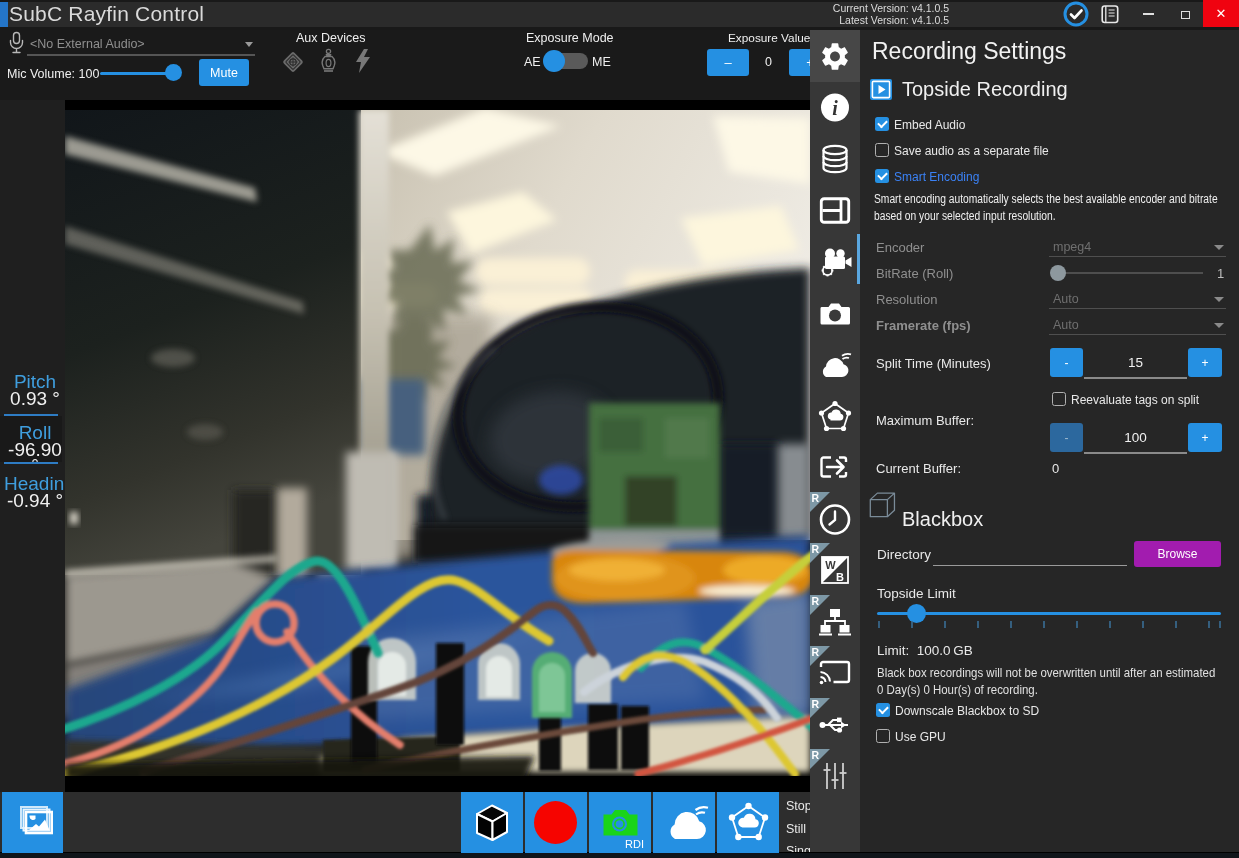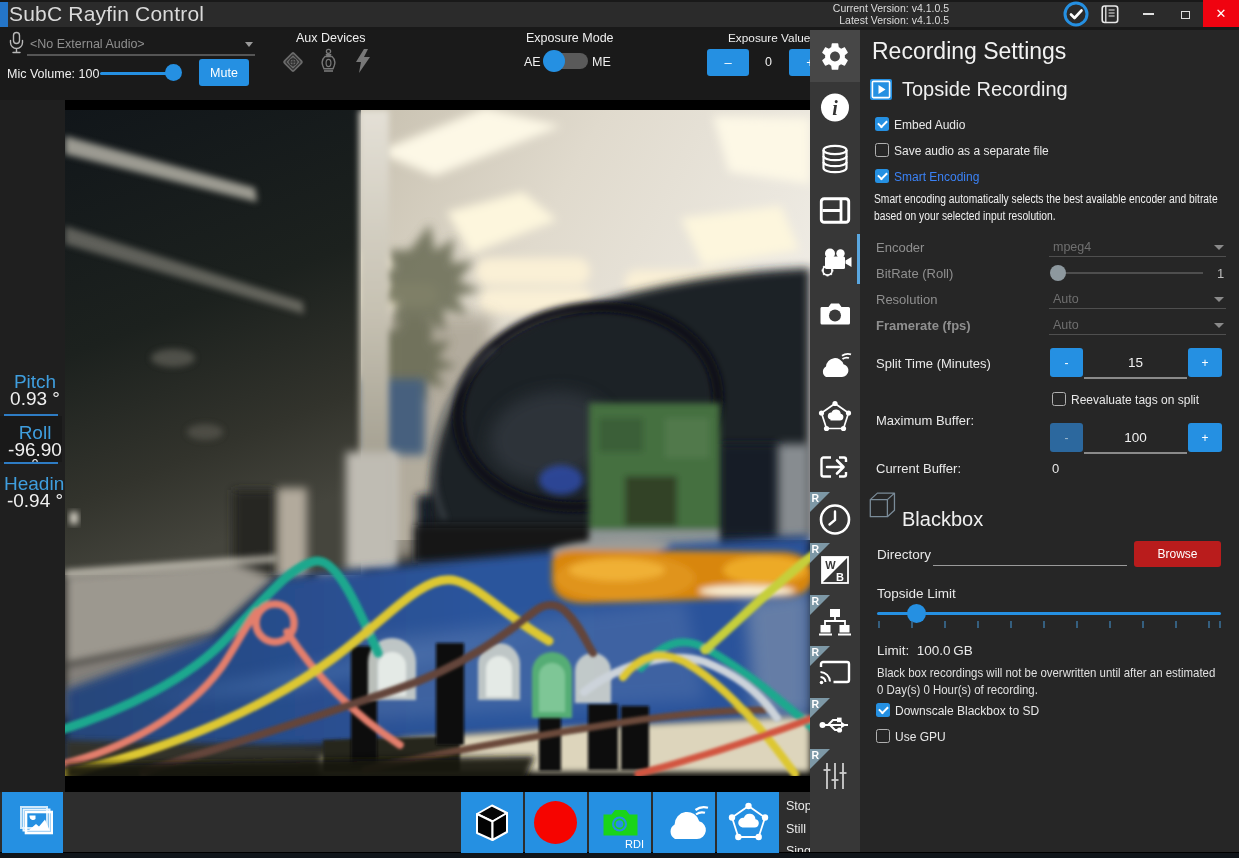--- a/index.html
+++ b/index.html
@@ -511,21 +511,21 @@
 <svg class="abs" style="left:866px;top:489px;" width="31" height="33" viewBox="0 0 26 28">
  <g fill="none" stroke="#7a8b98" stroke-width="1.1" stroke-linejoin="round">
   <rect x="3.5" y="9" width="14.5" height="14.5"></rect>
   <path d="M3.5 9 L9.5 3.5 H24 L18 9 M24 3.5 V18 L18 23.5 M24 3.5"></path>
  </g>
 </svg>
 <div class="abs" style="left:902px;top:496px;font-size:20px;color:#f0f0f0;margin-top:12px;">Blackbox</div>
 
 <div class="abs" style="left:877px;top:547px;font-size:13.5px;color:#e8e8e8;">Directory</div>
 <div class="abs" style="left:933px;top:565px;width:194px;height:1.2px;background:#9a9a9a;"></div>
-<div class="abs btn" style="left:1134px;top:541px;width:87px;height:26px;background:#b91c1c;color:#fff;font-size:12px;">Browse</div>
+<div class="abs btn" style="left:1134px;top:541px;width:87px;height:26px;background:#a21caf;color:#fff;font-size:12px;">Browse</div>
 
 <div class="abs" style="left:877px;top:586px;font-size:13.5px;color:#e8e8e8;">Topside Limit</div>
 <div class="abs" style="left:877px;top:612px;width:344px;height:3px;border-radius:2px;background:#2590e2;"></div>
 <div class="abs" style="left:907px;top:604px;width:19px;height:19px;border-radius:50%;background:#2590e2;"></div>
 <svg class="abs" style="left:877px;top:620px;" width="345" height="9" viewBox="0 0 345 9">
  <g stroke="#3a6f96" stroke-width="1.6">
   <line x1="2" y1="1" x2="2" y2="8"></line>
       <line x1="35" y1="1" x2="35" y2="8"></line>
       <line x1="68" y1="1" x2="68" y2="8"></line>
   <line x1="101" y1="1" x2="101" y2="8"></line>

